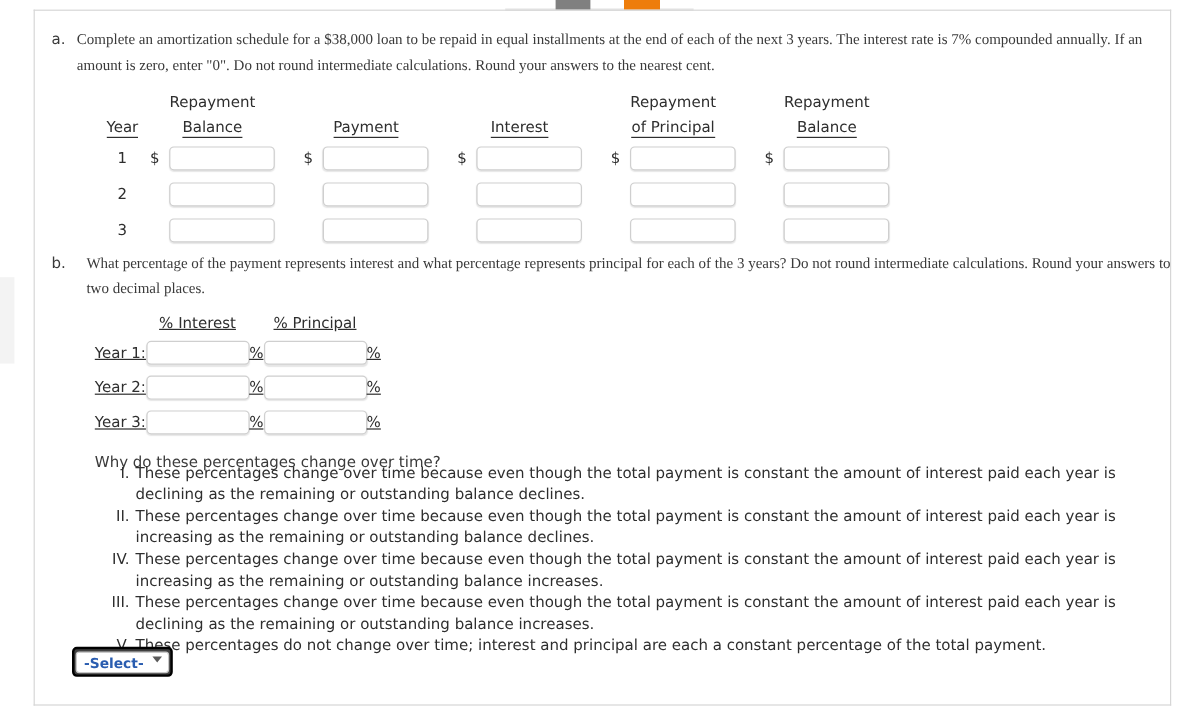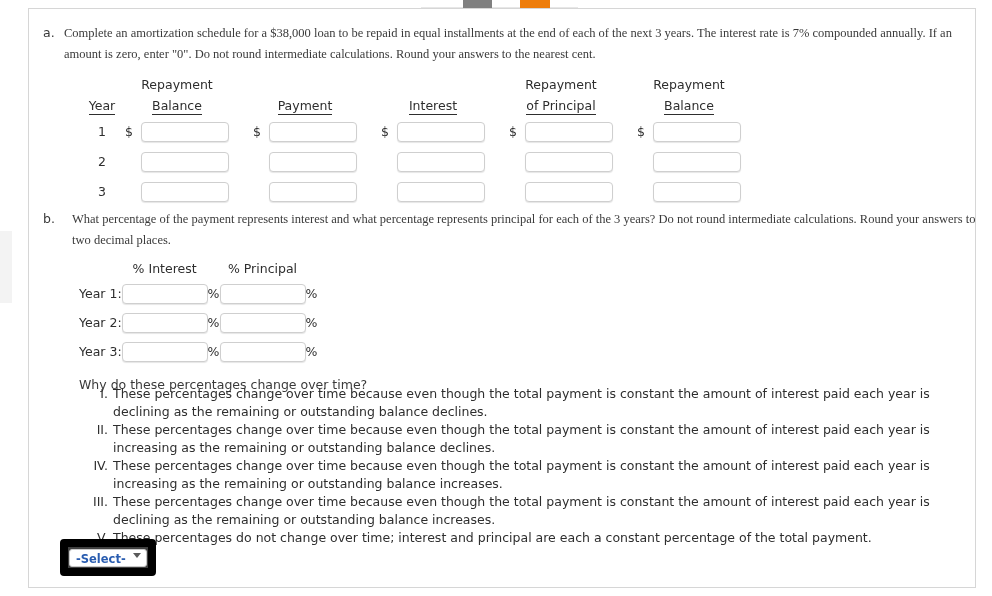--- a/index.html
+++ b/index.html
@@ -155,21 +155,21 @@
   #qb { left: 14px; top: 200px; width: 936px; }
   #qb .q-marker { left: 0px; top: 0px; }
   #qb .q-body { margin-left: 29px; }
 
   
   .pct {
     position: absolute;
     left: 50px; top: 248px;
   }
   .pct table { border-collapse: collapse; }
-  .pct td { padding: 0; }
+  .pct td { padding: 0; text-decoration: underline; }
   .pct-hdr {
     font-size: 12.5px;
     color: #2e2e2e;
     text-align: center;
     height: 22px;
   }
   .pct-label {
     font-size: 12.5px;
     color: #2e2e2e;
     text-align: left;
@@ -226,21 +226,21 @@
     font-size: 12.5px;
     color: #2e2e2e;
     line-height: 18px;
     flex: 1;
   }
 
   
   .select-wrap {
     position: absolute;
     left: 60px; top: 539px;
-    border: 8px solid #000000;
+    border: 2px solid #000000;
     border-radius: 4px;
     padding: 1px;
     background: #404040;
     display: inline-block;
   }
   .sel {
     appearance: none;
     -webkit-appearance: none;
     -moz-appearance: none;
     background: #ffffff;

